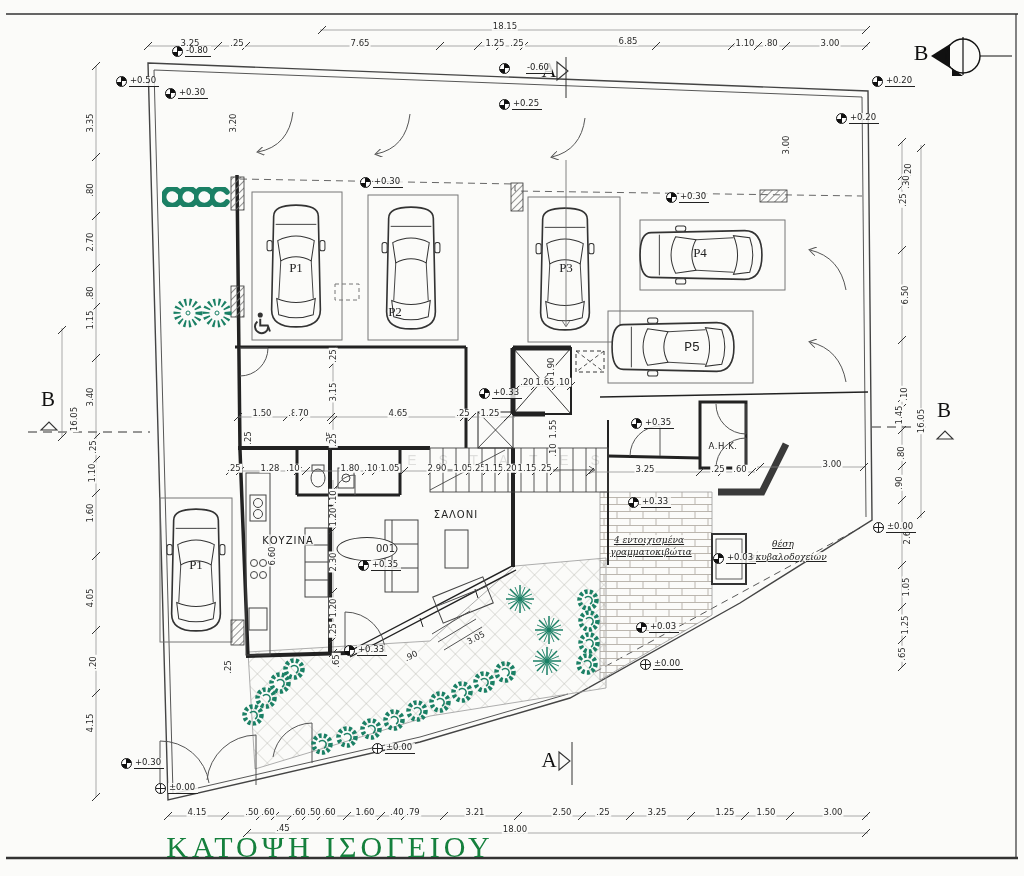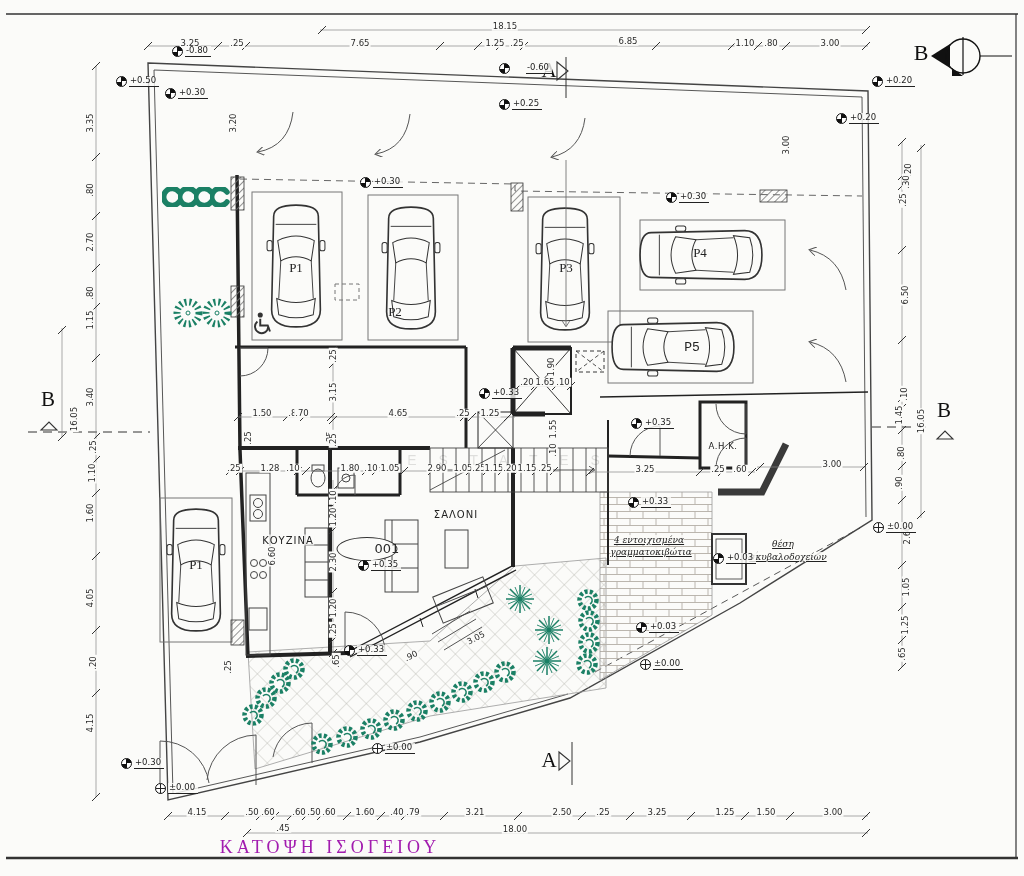--- a/index.html
+++ b/index.html
@@ -15,24 +15,24 @@
       background:conic-gradient(#111 0 90deg,#fff 90deg 180deg,#111 180deg 270deg,#fff 270deg 360deg);}
   .lvl.open .mk{background:linear-gradient(#222,#222) center/1px 13px no-repeat,
                 linear-gradient(#222,#222) center/13px 1px no-repeat,#fff;}
   .lvl .tx{border-bottom:1px solid #222;padding:0 3px 1px 1px;line-height:1;background:rgba(251,251,249,.8);}
   .plabel{font-family:"Liberation Serif",serif;font-size:13px;color:#222;}
   .room{font-size:10px;letter-spacing:1px;color:#222;background:rgba(251,251,249,.7);}
   .roomsm{font-size:8.5px;letter-spacing:.5px;color:#222;}
   .note{font-family:"DejaVu Serif",serif;font-style:italic;font-size:9px;color:#222;
         text-decoration:underline;background:rgba(251,251,249,.85);}
   .unit{width:22px;height:22px;border:1.2px solid #333;border-radius:50%;background:#fbfbf9;
-        font-size:13px;line-height:22px;text-align:center;padding-left:37px;}
+        font-size:10px;line-height:22px;text-align:center;padding-left:37px;}
   .sect{font-family:"Liberation Serif",serif;font-size:21px;color:#111;}
   .north-b{font-family:"Liberation Serif",serif;font-size:22px;color:#111;}
-  .title{font-family:"Liberation Serif",serif;font-size:18px;letter-spacing:4px;color:#a21caf;}
+  .title{font-family:"Liberation Serif",serif;font-size:30px;letter-spacing:4px;color:#15803d;}
   .wm1{font-size:54px;letter-spacing:10px;color:#000;opacity:.15;font-family:"Liberation Sans",sans-serif;}
   .wm2{font-size:14px;letter-spacing:9px;color:#000;opacity:.11;font-family:"Liberation Sans",sans-serif;}
 </style>
 </head>
 <body>
 
 <div class="sheet">
 
 <svg width="1024" height="876" viewBox="0 0 1024 876">
   <defs>

